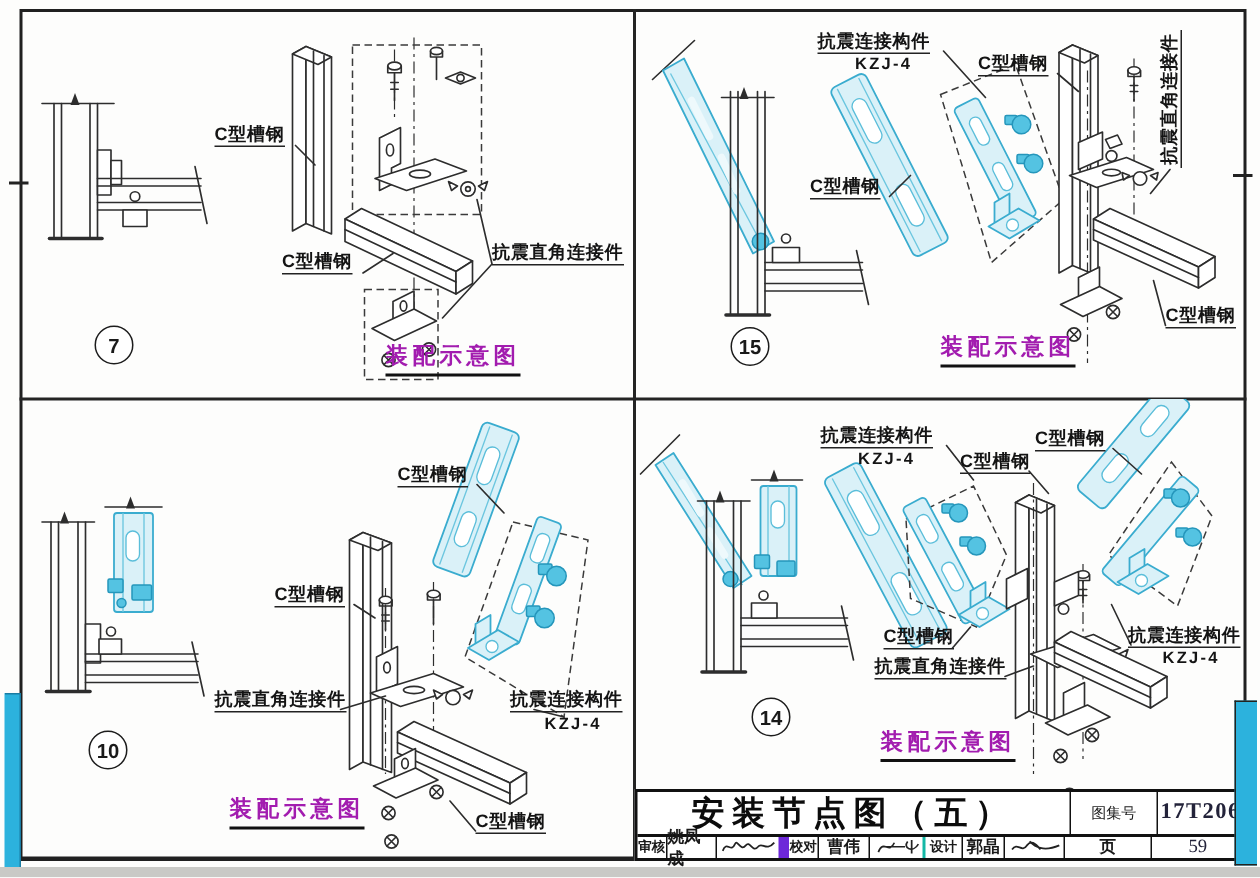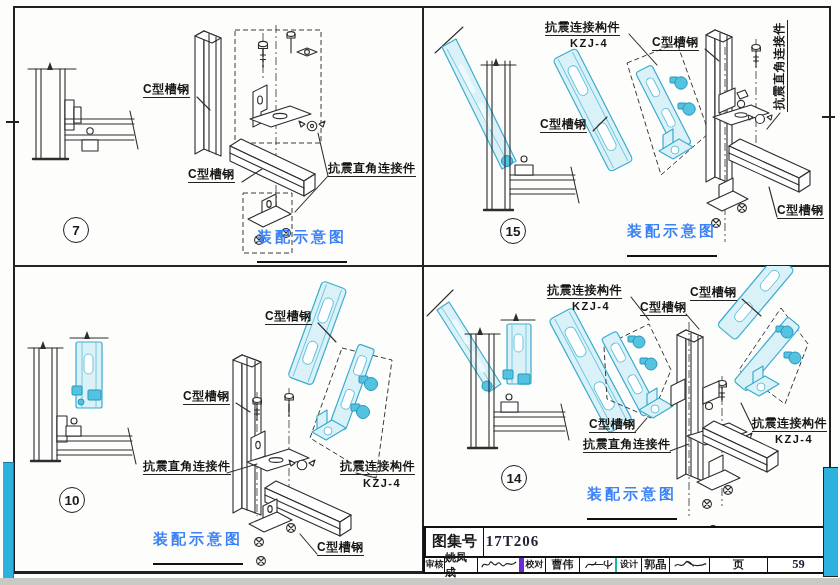--- a/index.html
+++ b/index.html
@@ -18,22 +18,22 @@
   .strip-r{position:absolute;left:823px;top:467px;width:15px;height:110px;background:#2cb2dd;
            border:1px solid #23231f;border-right:none;box-sizing:border-box}
   
   .panel{position:absolute;overflow:hidden}
   .panel svg{position:absolute;left:0;top:0}
   .lbl{position:absolute;font-size:12px;line-height:14px;font-weight:600;letter-spacing:.5px;
        color:#141414;border-bottom:1.5px solid #222;padding-bottom:1px;white-space:nowrap}
   .lbl.nou{border-bottom:none}
   .lbl.kz{font-size:11px;font-weight:700;letter-spacing:1.5px}
   .lbl.vert{transform:rotate(-90deg);transform-origin:center;width:92px;text-align:center}
-  .cap{position:absolute;font-size:15px;font-weight:800;letter-spacing:3px;color:#3b82f6;
-       border-bottom:2px solid #111;padding-bottom:14px;white-space:nowrap}
+  .cap{position:absolute;font-size:15px;font-weight:800;letter-spacing:3px;color:#a21caf;
+       border-bottom:2px solid #111;padding-bottom:2px;white-space:nowrap}
   .num{position:absolute;width:26px;height:26px;border:1.8px solid #1c1c1c;border-radius:50%;
        display:flex;align-items:center;justify-content:center;font-size:13.5px;font-weight:700;
        background:#fff;box-sizing:border-box}
   
   svg .k{stroke:#2d2d2d;stroke-width:1.1;fill:none;stroke-linecap:round;stroke-linejoin:round}
   svg .k2{stroke:#2d2d2d;stroke-width:2.4;fill:none;stroke-linecap:round}
   svg .kt{fill:#2d2d2d;stroke:none}
   svg .kf{stroke:#2d2d2d;stroke-width:1.1;fill:#fff;stroke-linejoin:round}
   svg .kd{stroke:#3a3a3a;stroke-width:1;fill:none;stroke-dasharray:5 3}
   svg .cc{stroke:#2d2d2d;stroke-width:.8;fill:none;stroke-dasharray:8 3 2 3}
@@ -42,29 +42,29 @@
   svg .cw{stroke:#5bbeda;stroke-width:.9;fill:#fff}
   svg .cs{stroke:#2596bb;stroke-width:1;fill:#54c3e2}
   svg .cwl{stroke:#eef9fc;stroke-width:5;stroke-linecap:round;fill:none}
   
   .tb{position:absolute;left:423px;top:526px;width:408px;height:48px;border:2.5px solid #111;
       background:#fff;display:flex;flex-direction:column;box-sizing:border-box}
   .tb-row1{display:flex;flex:1.95;border-bottom:2px solid #111;min-height:0}
   .tb-row2{display:flex;flex:1;min-height:0}
   .tb-cell{display:flex;align-items:center;justify-content:center;box-sizing:border-box;min-width:0}
   .tb-title{flex:1;font-size:22px;font-weight:800;letter-spacing:5px;color:#0c0c0c}
-  .tb-albl{width:58px;border-left:1.5px solid #111;font-size:15px;font-weight:700}
+  .tb-albl{width:58px;border-left:1.5px solid #111;font-size:10px;font-weight:400}
   .tb-aval{width:58px;border-left:1.5px solid #111;font-family:"Liberation Serif",serif;
            font-size:15px;font-weight:700;letter-spacing:1px;color:#23233a}
   .c-role{font-size:9px;font-weight:700}
   .c-name{font-size:11px;font-weight:600;border-left:1px solid #111}
   .c-sig{border-left:1px solid #111}
   .c-pg{width:58px;border-left:1.5px solid #111;font-size:11px;font-weight:700}
   .c-pv{width:58px;border-left:1.5px solid #111;font-family:"Liberation Serif",serif;
-        font-size:12.5px;font-weight:700;color:#23233a}
+        font-size:12.5px;font-weight:400;color:#23233a}
 </style>
 </head>
 <body>
 
 <div class="stage">
 
   <div class="frame"></div>
   <div class="v-div"></div>
   <div class="h-div"></div>
   <div class="tick" style="left:6px;top:121px"></div>
@@ -201,21 +201,21 @@
         <path class="k" d="M357,106L344,122"></path>
         <path class="k" d="M354,210L346,180"></path>
       </g>
     </svg>
     <div class="lbl" style="left:122px;top:13px">抗震连接构件</div>
     <div class="lbl kz nou" style="left:147px;top:29px">KZJ-4</div>
     <div class="lbl" style="left:229px;top:28px">C型槽钢</div>
     <div class="lbl" style="left:117px;top:110px">C型槽钢</div>
     <div class="lbl vert" style="left:311px;top:51px">抗震直角连接件</div>
     <div class="lbl" style="left:354px;top:196px">C型槽钢</div>
-    <div class="num" style="left:77px;top:211px">15</div>
+    <div class="num" style="left:64px;top:211px">15</div>
     <div class="cap" style="left:204px;top:215px">装配示意图</div>
   </div>
 
   <div class="panel" style="left:14px;top:266px;width:409px;height:307px">
     <svg width="409" height="307" viewBox="0 0 409 307">
       <g>
         <path class="k" d="M14,82H49"></path>
           <path class="kt" d="M29,75l3,8h-6z"></path>
         <path class="k" d="M20,82V195M25,82V195M38,82V195M43,82V195"></path>
         <path class="k2" d="M17,195H46"></path>
@@ -405,32 +405,33 @@
     <div class="lbl" style="left:166px;top:151px">C型槽钢</div>
     <div class="lbl" style="left:160px;top:171px">抗震直角连接件</div>
     <div class="lbl" style="left:329px;top:150px">抗震连接构件</div>
     <div class="lbl kz nou" style="left:352px;top:166px">KZJ-4</div>
     <div class="num" style="left:78px;top:199px">14</div>
     <div class="cap" style="left:164px;top:219px">装配示意图</div>
   </div>
 
   <div class="tb">
     <div class="tb-row1">
+      <div class="tb-cell tb-title">安装节点图（五）</div>
       <div class="tb-cell tb-albl">图集号</div>
       <div class="tb-cell tb-aval">17T206</div>
     </div>
     <div class="tb-row2">
       <div class="tb-cell c-role" style="width:19px">审核</div>
       <div class="tb-cell c-name" style="width:33px">姚凤成</div>
       <div class="tb-cell c-sig" style="width:42px">
         <svg width="38" height="13" viewBox="0 0 42 14">
           <path d="M2,10 C5,2 8,12 11,5 C13,1 15,11 19,6 C22,2 24,12 28,7 C31,3 34,11 40,4" stroke="#222" fill="none" stroke-width="1.3"></path>
         </svg>
       </div>
-      <div class="tb-cell c-role" style="width:26px;border-left:5px solid #6d28d9">校对</div>
+      <div class="tb-cell c-role" style="width:26px;border-left:7px solid #6d28d9">校对</div>
       <div class="tb-cell c-name" style="width:34px">曹伟</div>
       <div class="tb-cell c-sig" style="width:36px">
         <svg width="32" height="13" viewBox="0 0 36 14">
           <path d="M4,11 C8,1 12,13 16,4 M8,7 L24,7 M26,3 C22,8 30,12 34,5 M29,2 L29,12" stroke="#222" fill="none" stroke-width="1.3"></path>
         </svg>
       </div>
       <div class="tb-cell c-role" style="width:26px;border-left:2px solid #14b8a6">设计</div>
       <div class="tb-cell c-name" style="width:28px">郭晶</div>
       <div class="tb-cell c-sig" style="width:40px">
         <svg width="36" height="13" viewBox="0 0 40 14">

